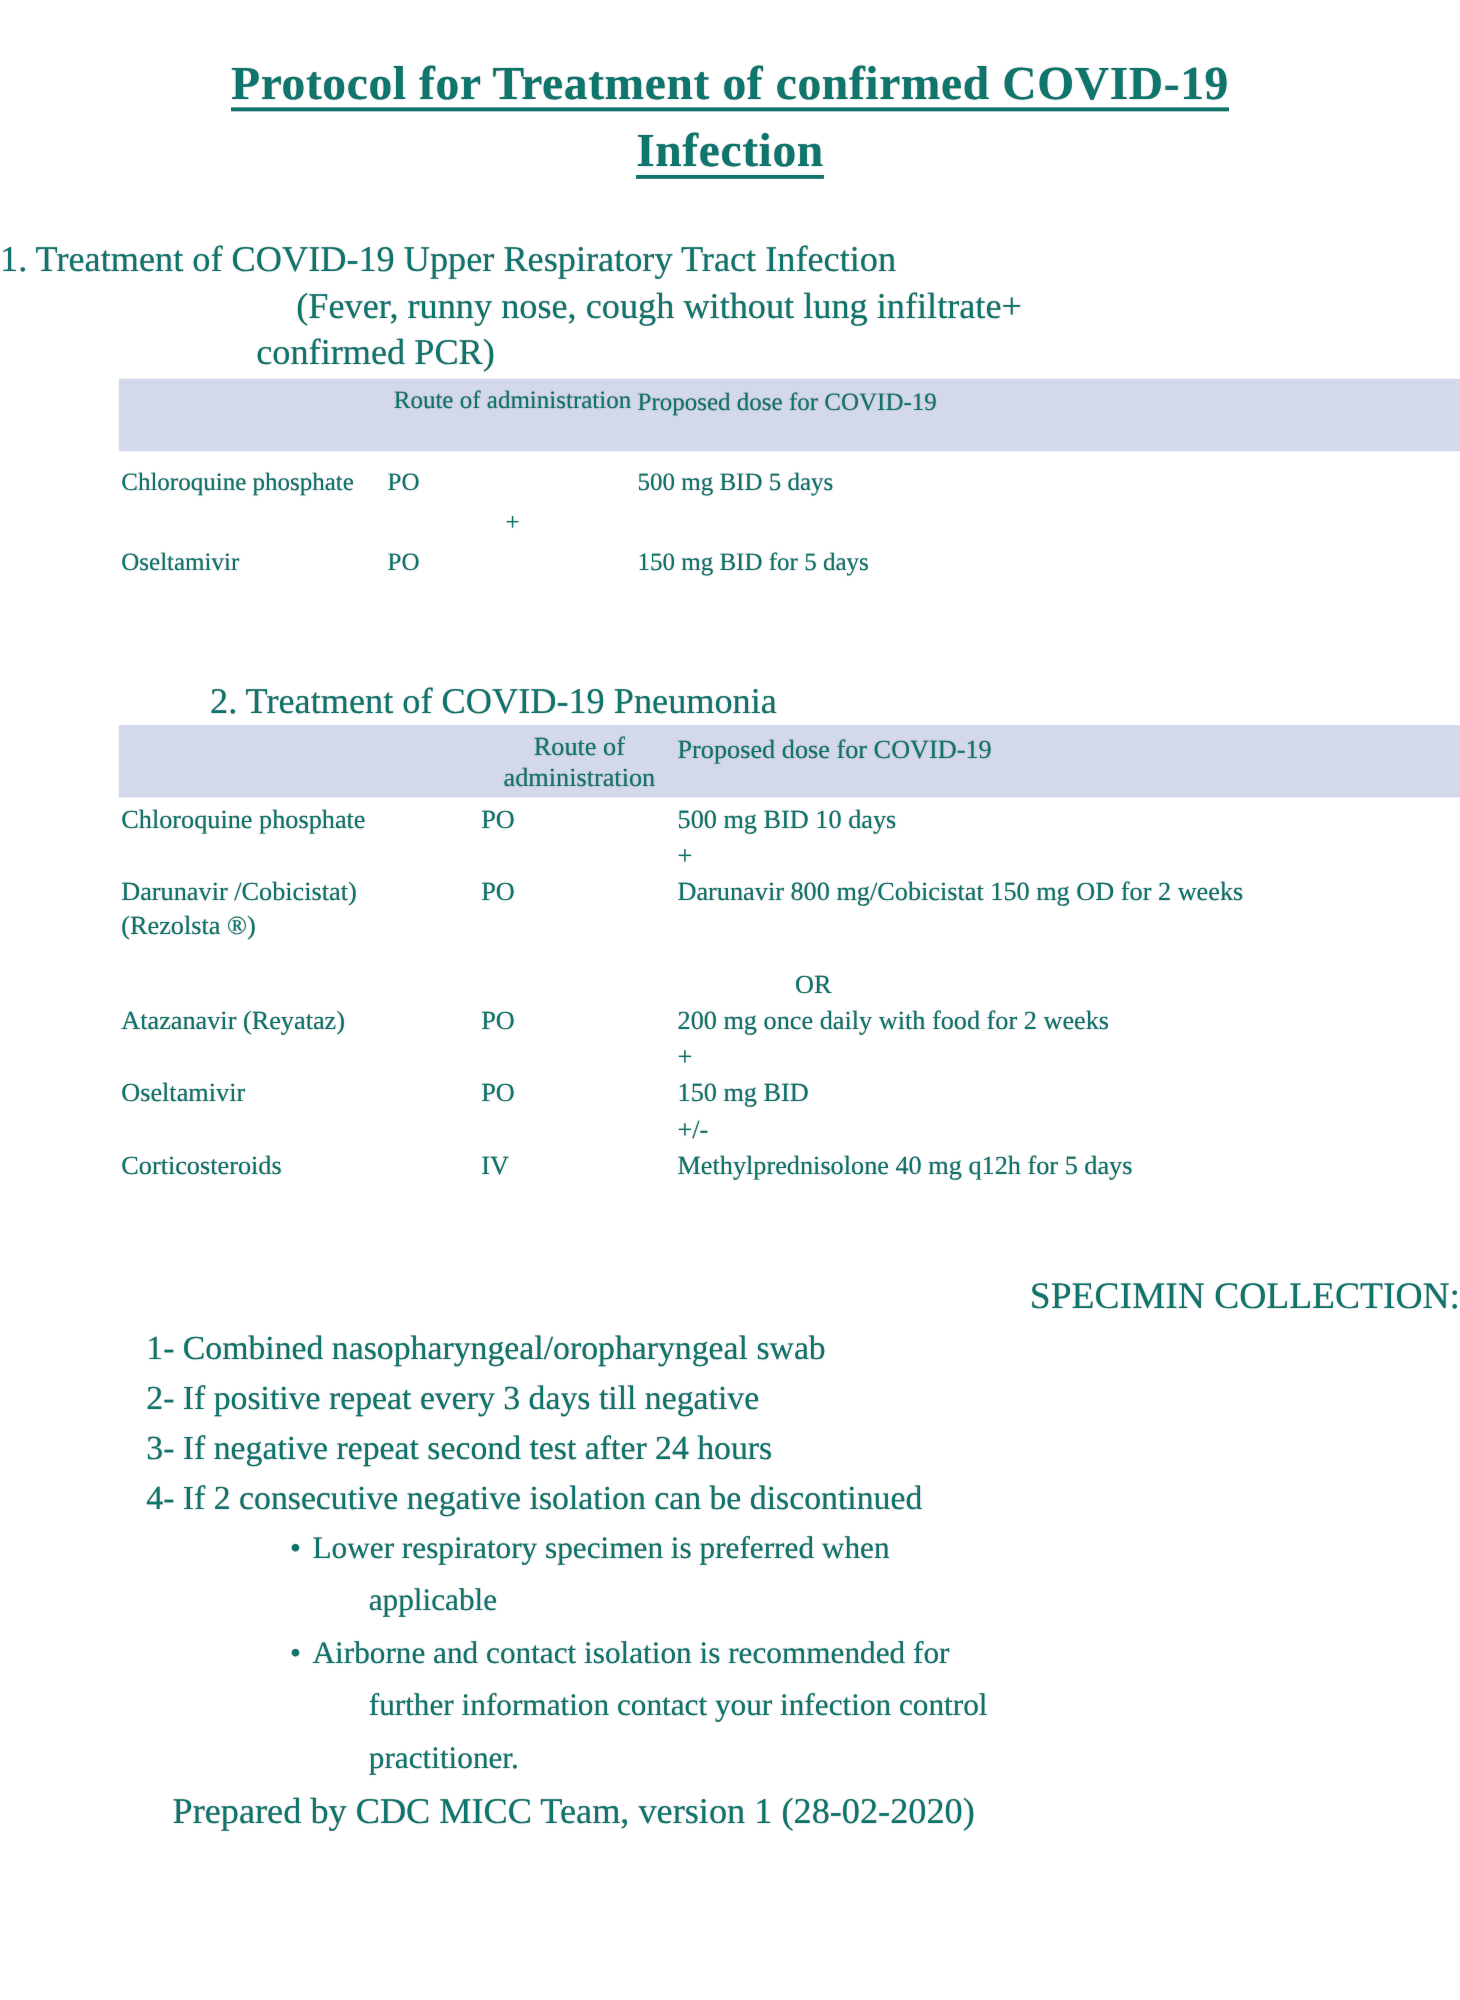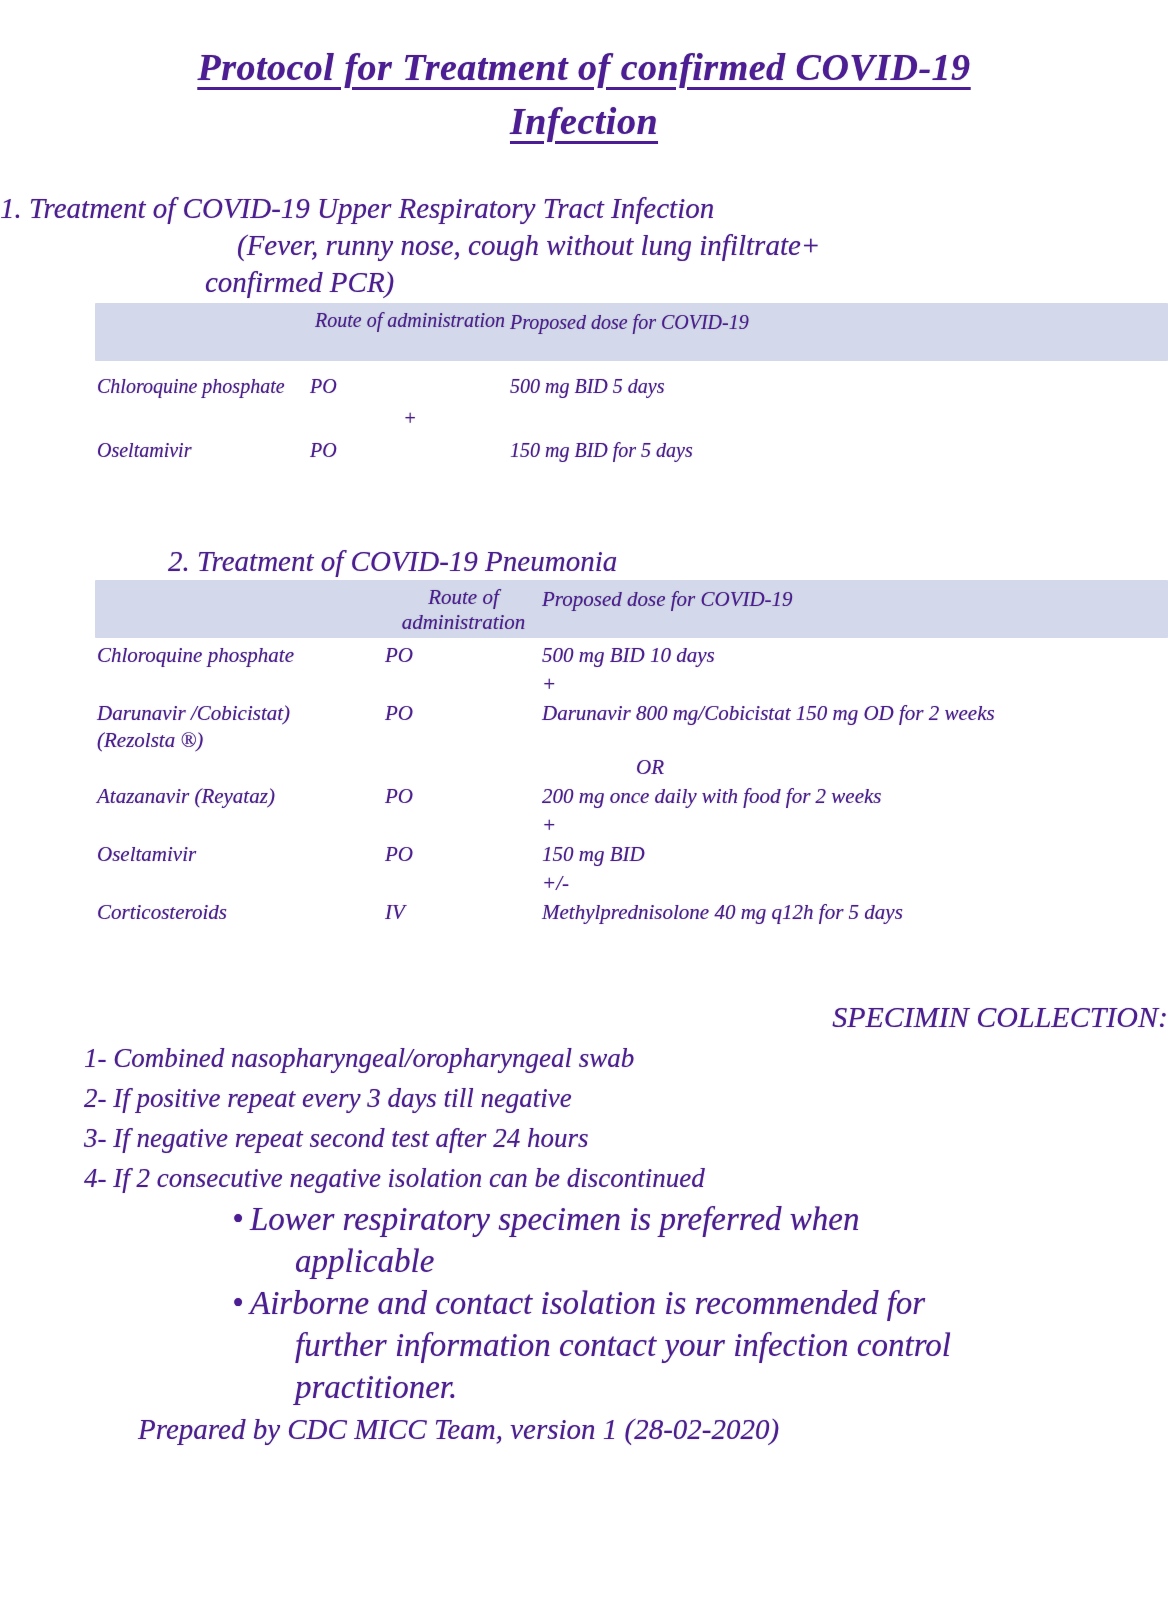--- a/index.html
+++ b/index.html
@@ -50,53 +50,53 @@
     border-radius: 1px;
   }
   .t1 .cell, .t1 .hcell { font-size: 20px; line-height: 26px; }
   .t2 .cell, .t2 .hcell { font-size: 21px; line-height: 27px; }
   .hcell.route-h { text-align: center; line-height: 25px; }
   .hcell.dose-h { padding-top: 1px; }
   .t-row { margin-top: 6px; }
   .t-row.first { margin-top: 12px; }
   .t2 .t-row { margin-top: 2px; }
   .t2 .t-row.first { margin-top: 4px; }
-  .t2 .t-row.gap { margin-top: 0; gap: 47px; }
+  .t2 .t-row.gap { margin-top: 20px; gap: 47px; }
   .cell { box-sizing: border-box; }
   .cell.drug { padding-left: 2px; }
   .conn-center { text-align: center; }
   .drug2 div { display: block; }
   
   .spec-h {
     margin-top: 70px;
     margin-left: 140px;
     font-size: 30px;
     line-height: 42px;
     text-align: right;
   }
   .spec-item {
-    margin-left: 84px;
+    margin-left: 117px;
     font-size: 27px;
     line-height: 40px;
   }
-  .bullet-block { font-size: 33px; line-height: 42px; }
+  .bullet-block { font-size: 25px; line-height: 42px; }
   .bullet-line1 { margin-left: 232px; }
   .bullet-mark { display: inline-block; width: 18px; }
   .bullet-cont { margin-left: 295px; }
   
   .footer {
     margin-left: 138px;
     font-size: 29px;
     line-height: 42px;
   }
 </style>
 </head>
 <body>
 
-<div class="page" style="color: #4c1d95; font-style: italic;">
+<div class="page" style="color: #0f766e;">
 
   <h1 class="title"><span class="u">Protocol for Treatment of confirmed COVID-19</span><br><span class="u">Infection</span></h1>
 
   <div class="sec1">
     <div class="h-line l1">1. Treatment of COVID-19 Upper Respiratory Tract Infection</div>
     <div class="h-line l2">(Fever, runny nose, cough without lung infiltrate+</div>
     <div class="h-line l3">confirmed PCR)</div>
   </div>
 
   <div class="tbl t1">

